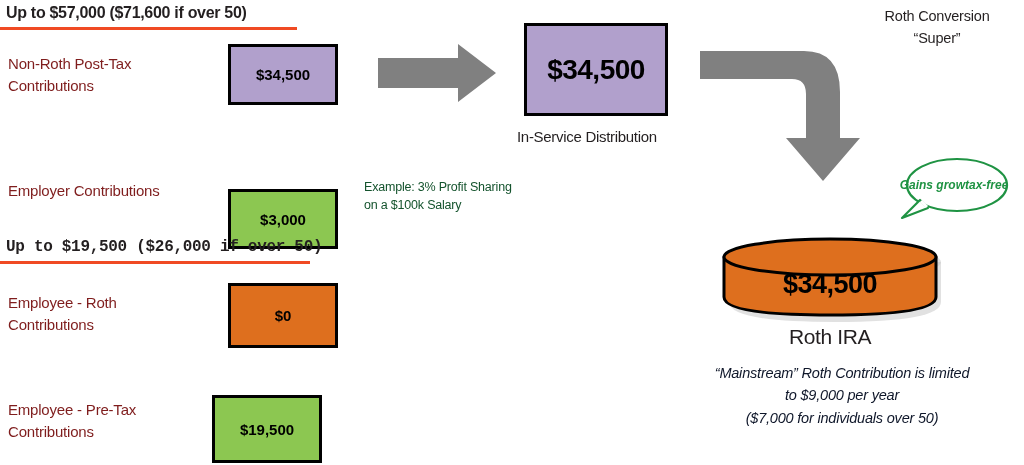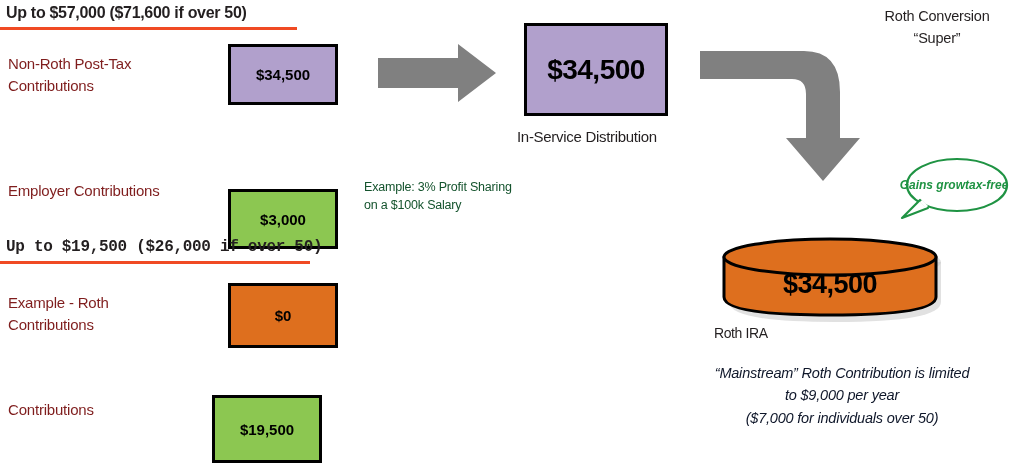--- a/index.html
+++ b/index.html
@@ -74,22 +74,23 @@
   
   .super-title {
     font-size: 14.5px;
     line-height: 1.5;
     text-align: center;
     color: #231f20;
     white-space: nowrap;
     letter-spacing: -0.2px;
   }
   .roth-ira-label {
-    font-size: 14px;
-    color: #231f20;
+    font-size: 21px;
+    color: #231f20;
+    text-align: center;
     letter-spacing: -0.4px;
   }
   .footnote {
     font-size: 14.5px;
     font-style: italic;
     line-height: 1.55;
     text-align: center;
     color: #0f172a;
     letter-spacing: -0.2px;
     white-space: nowrap;
@@ -151,28 +152,29 @@
 
 <div class="abs note" style="left:364px; top:178px; width:160px;">
   <div>Example: 3% Profit Sharing</div>
   <div>on a $100k Salary</div>
 </div>
 
 <div class="abs section-label" style="left:6px; top:238px;font-family:Liberation Mono, monospace;">Up to $19,500 ($26,000 if over 50)</div>
 <div class="abs rule" style="left:0px; top:261px; width:310px;"></div>
 
 <div class="abs row-label" style="left:8px; top:292px; width:200px;">
-  <div>Example - Roth</div>
+  <div>Employee - Roth</div>
   <div>Contributions</div>
 </div>
 <div class="abs value-box box-orange box-small-text" style="left:228px; top:283px; width:110px; height:65px;">
   <span>$0</span>
 </div>
 
 <div class="abs row-label" style="left:8px; top:399px; width:200px;">
+  <div>Employee - Pre-Tax</div>
   <div>Contributions</div>
 </div>
 <div class="abs value-box box-green box-small-text" style="left:212px; top:395px; width:110px; height:68px;">
   <span>$19,500</span>
 </div>
 
 <div class="abs" style="left:378px; top:44px; width:124px; height:60px;">
   <svg width="124" height="60" viewBox="0 0 124 60">
     <polygon points="0,14 80,14 80,0 118,29 80,58 80,44 0,44" fill="#808080"></polygon>
   </svg>

